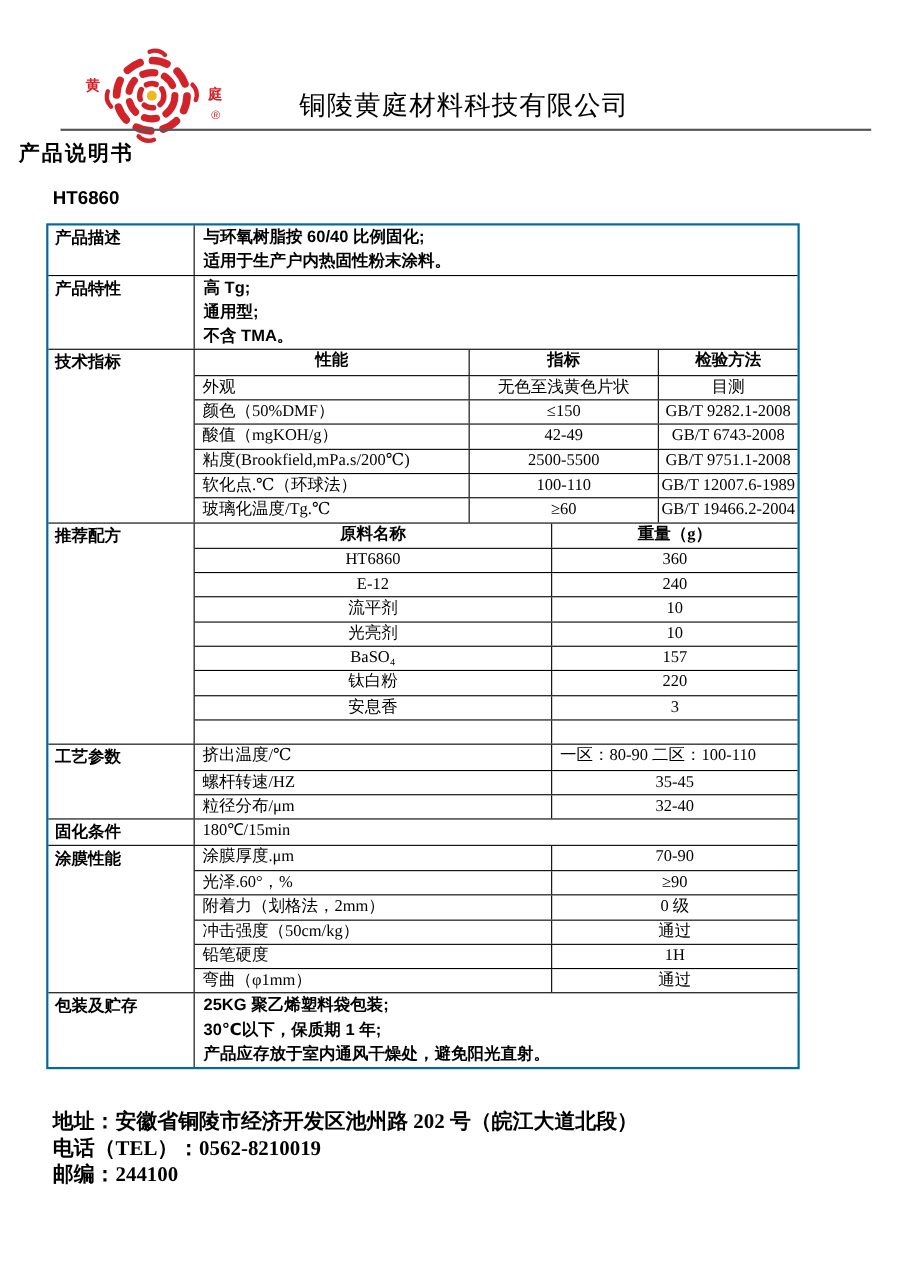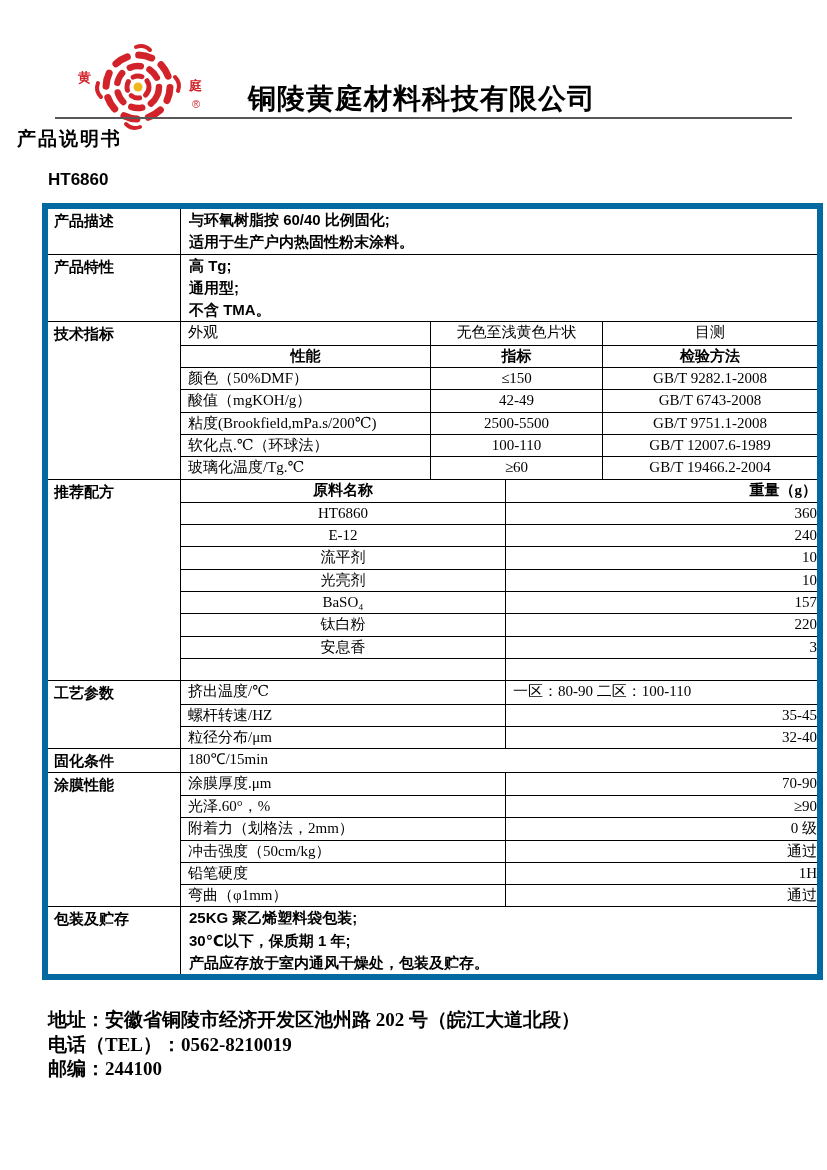--- a/index.html
+++ b/index.html
@@ -9,37 +9,37 @@
     font-family:"Liberation Serif","DejaVu Serif",serif;
     color:#000;
   }
   .page { position:absolute; inset:0; background:#fff; }
 
   
   .logo { position:absolute; left:70px; top:40px; width:145px; height:95px; }
   .company-name {
     position:absolute; top:80px; left:17px; width:810px; text-align:center;
     font-family:"Liberation Sans","DejaVu Sans",sans-serif;
-    font-weight:bold; font-size:28px; letter-spacing:1px;
+    font-weight:normal; font-size:24px; letter-spacing:1px;
   }
   .header-rule { position:absolute; top:117px; left:55px; width:737px; height:2px; background:#58585a; }
   .doc-title {
     position:absolute; top:126px; left:17px; width:810px; 
     font-weight:bold; font-size:19px; letter-spacing:2px;
   }
   .product-code {
     position:absolute; top:170px; left:48px;
     font-family:"Liberation Sans","DejaVu Sans",sans-serif;
     font-weight:bold; font-size:17px;
   }
 
   
   .spec-table {
-    position:absolute; top:203px; left:42px; width:781px;
-    border:6px solid #0369a1; font-size:15px;
+    position:absolute; top:203px; left:42px; width:685px;
+    border:2px solid #0369a1; font-size:15px;
   }
   .sec { display:flex; border-top:1.5px solid #000; }
   .sec:first-child { border-top:none; }
   .sec-label {
     width:133px; flex:0 0 133px; border-right:1.5px solid #000;
     padding:1px 4px 0 6px;
     font-family:"Liberation Sans","DejaVu Sans",sans-serif;
     font-weight:bold; font-size:15px; line-height:21.5px;
   }
   .sec-body { flex:1; min-width:0; }
@@ -57,21 +57,21 @@
   .hdr { font-weight:bold; }
 
   
   .t3 .c1 { width:250px; flex:0 0 250px; border-right:1.5px solid #000; padding-left:7px; }
   .t3 .c2 { width:172px; flex:0 0 172px; border-right:1.5px solid #000; text-align:center; }
   .t3 .c3 { flex:1; text-align:center; }
   .t3 .c1.center { text-align:center; padding-left:0; }
 
   
   .t2 .c1 { width:325px; flex:0 0 325px; border-right:1.5px solid #000; }
-  .t2 .c2 { flex:1; text-align:right; }
+  .t2 .c2 { flex:1; text-align:center; }
   .t2 .c1.center { text-align:center; }
   .t2 .c1.left { padding-left:7px; }
   .t2 .c2.left { text-align:left; padding-left:7px; }
 
   .single-value { height:22.3px; line-height:21.5px; padding-left:7px;font-family:Liberation Serif, serif; }
 
   
   .footer {
     position:absolute; top:1008px; left:48px;
     font-weight:bold; font-size:19px; line-height:24.5px;
@@ -120,29 +120,29 @@
       <div class="sec-body text-lines">
         <div class="line">高 Tg;</div>
         <div class="line">通用型;</div>
         <div class="line">不含 TMA。</div>
       </div>
     </div>
 
     <div class="sec">
       <div class="sec-label">技术指标</div>
       <div class="sec-body t3">
-        <div class="trow">
-          <div class="c c1">外观</div>
-          <div class="c c2">无色至浅黄色片状</div>
-          <div class="c c3">目测</div>
-        </div>
         <div class="trow hdr">
           <div class="c c1 center">性能</div>
           <div class="c c2">指标</div>
           <div class="c c3">检验方法</div>
+        </div>
+        <div class="trow">
+          <div class="c c1">外观</div>
+          <div class="c c2">无色至浅黄色片状</div>
+          <div class="c c3">目测</div>
         </div>
         <div class="trow">
           <div class="c c1">颜色（50%DMF）</div>
           <div class="c c2">≤150</div>
           <div class="c c3">GB/T 9282.1-2008</div>
         </div>
         <div class="trow">
           <div class="c c1">酸值（mgKOH/g）</div>
           <div class="c c2">42-49</div>
           <div class="c c3">GB/T 6743-2008</div>
@@ -260,21 +260,21 @@
           <div class="c c2">通过</div>
         </div>
       </div>
     </div>
 
     <div class="sec">
       <div class="sec-label">包装及贮存</div>
       <div class="sec-body text-lines">
         <div class="line">25KG 聚乙烯塑料袋包装;</div>
         <div class="line">30℃以下，保质期 1 年;</div>
-        <div class="line">产品应存放于室内通风干燥处，包装及贮存。</div>
+        <div class="line">产品应存放于室内通风干燥处，避免阳光直射。</div>
       </div>
     </div>
 
   </div>
 
   <div class="footer">
     <div>地址：安徽省铜陵市经济开发区池州路 202 号（皖江大道北段）</div>
     <div>电话（TEL）：0562-8210019</div>
     <div>邮编：244100</div>
   </div>

